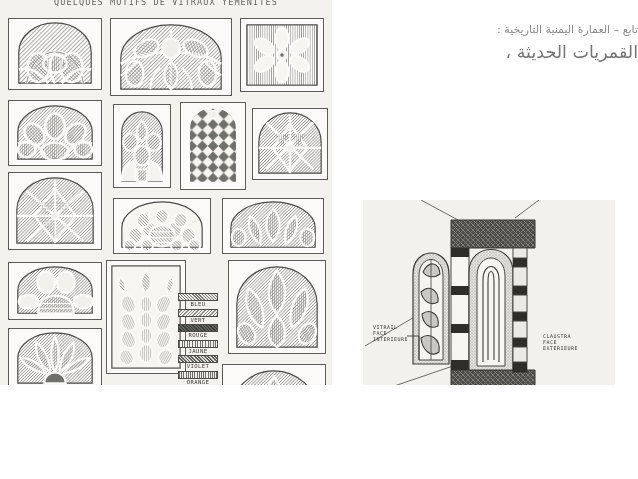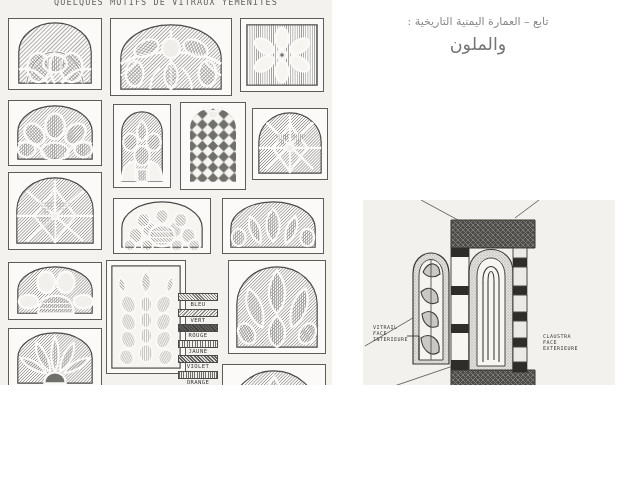--- a/index.html
+++ b/index.html
@@ -52,22 +52,22 @@
     border:1px solid #4a4a48;box-sizing:border-box;
   }
   .legend .lb{
     font-family:"DejaVu Sans Mono", monospace;
     font-size:5.6px;letter-spacing:.4px;color:#3c3b39;
     line-height:6.5px;margin:0 0 1px 0;
   }
 
   
   .arabic-block{
-    position:absolute;left:318px;top:14px;width:320px;
-    direction:rtl;text-align:center;
+    position:absolute;left:318px;top:22px;width:320px;
+    direction:rtl;text-align:right;
     color:#7b7b7b;
   }
   .arabic-sub{
     font-family:"DejaVu Sans", sans-serif;
     font-size:11px;line-height:15px;
     color:#8a8a8a;
     margin-bottom:3px;
     white-space:nowrap;
   }
   .arabic-main{
@@ -541,21 +541,21 @@
             <ellipse cx="86" cy="84" rx="9" ry="11" transform="rotate(30 86 84)"></ellipse>
           </g>
         </svg>
       </div>
 
     </div>
   </div>
 
   <div class="arabic-block">
     <div class="arabic-sub">تابع – العمارة اليمنية التاريخية :</div>
-    <div class="arabic-main">والملون</div>
+    <div class="arabic-main">القمريات الحديثة ،</div>
   </div>
 
   <div class="diagram">
     <svg width="252" height="200" viewBox="0 0 252 200">
       <defs>
         <pattern id="wood" width="5" height="5" patternUnits="userSpaceOnUse">
           <rect width="5" height="5" fill="#4d4c49"></rect>
           <line x1="0" y1="0" x2="5" y2="5" stroke="#8f8e8a" stroke-width=".8"></line>
           <line x1="5" y1="0" x2="0" y2="5" stroke="#7d7c78" stroke-width=".8"></line>
         </pattern>

